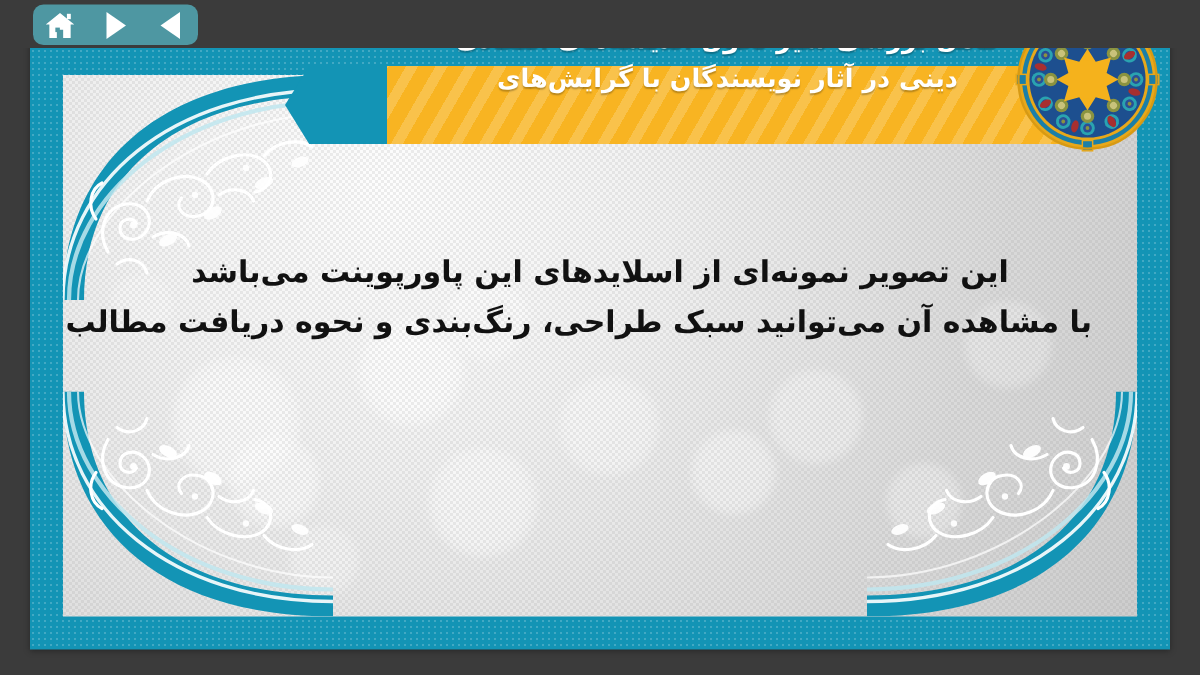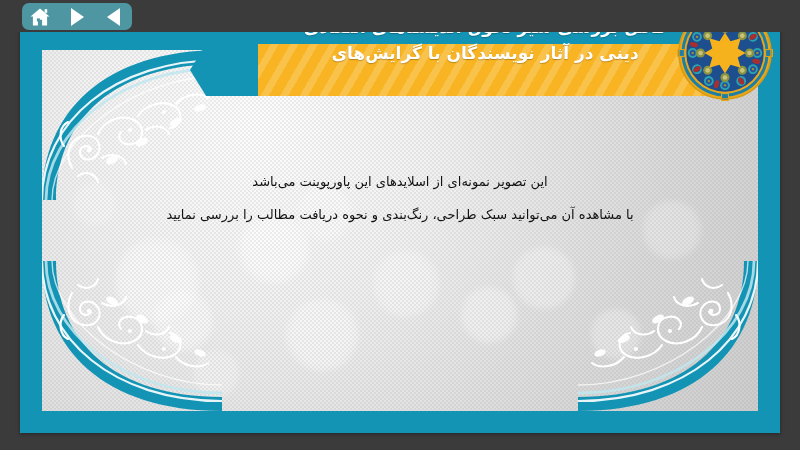--- a/index.html
+++ b/index.html
@@ -170,23 +170,23 @@
   }
 
   
   .body-text{
     position:absolute;
     left:30px; right:30px; top:115px;
     z-index:10;
     direction:rtl;
     text-align:center;
     color:#111;
-    font-size:13px;
+    font-size:20px;
     line-height:33px;
-    font-weight:400;
+    font-weight:700;
   }
   .body-line{ display:block; white-space:nowrap; }
 </style>
 </head>
 <body>
 
 <div id="stage">
 
   <div class="viewer-header"></div>
 

